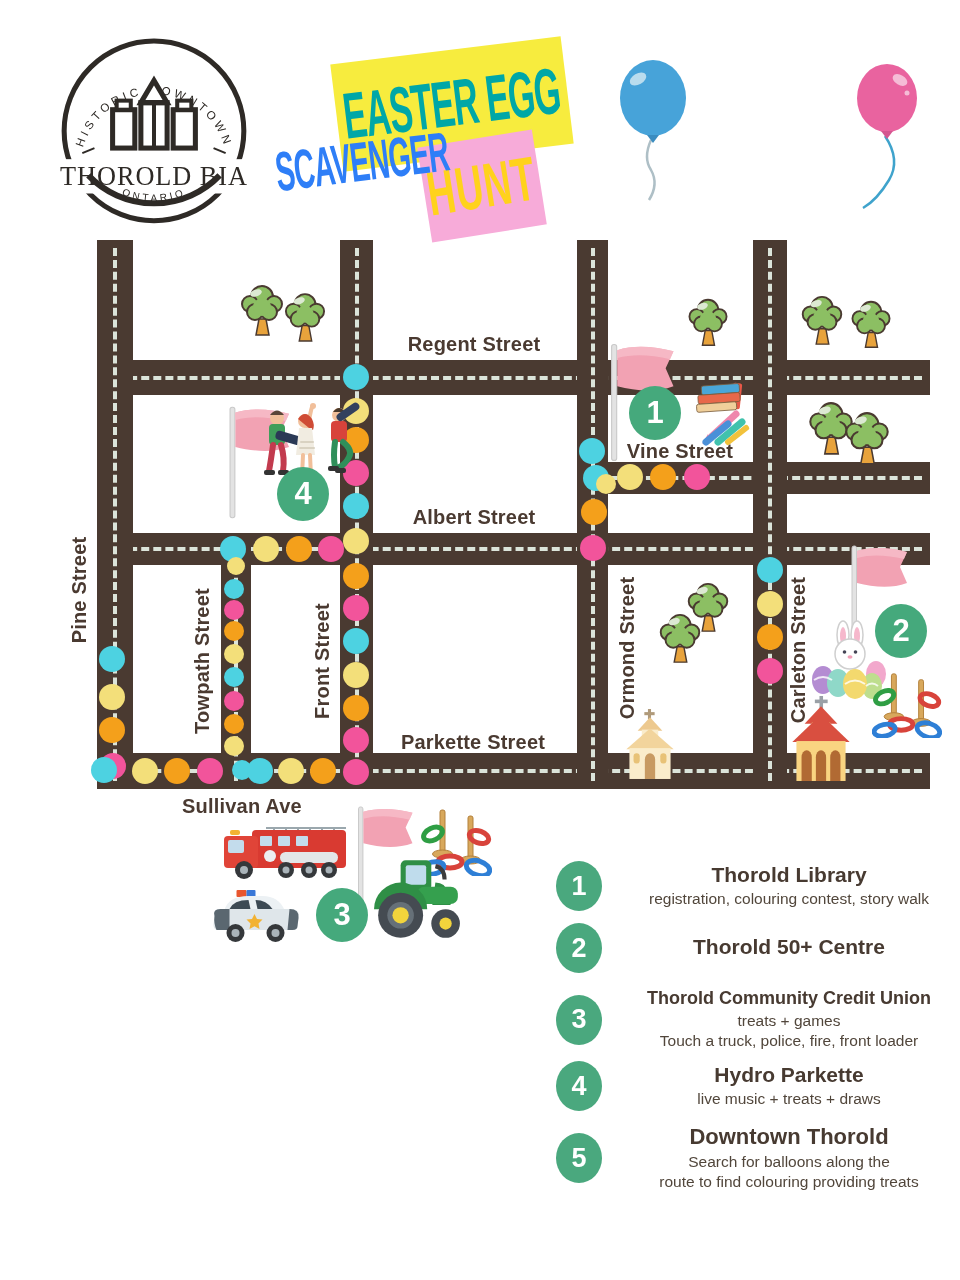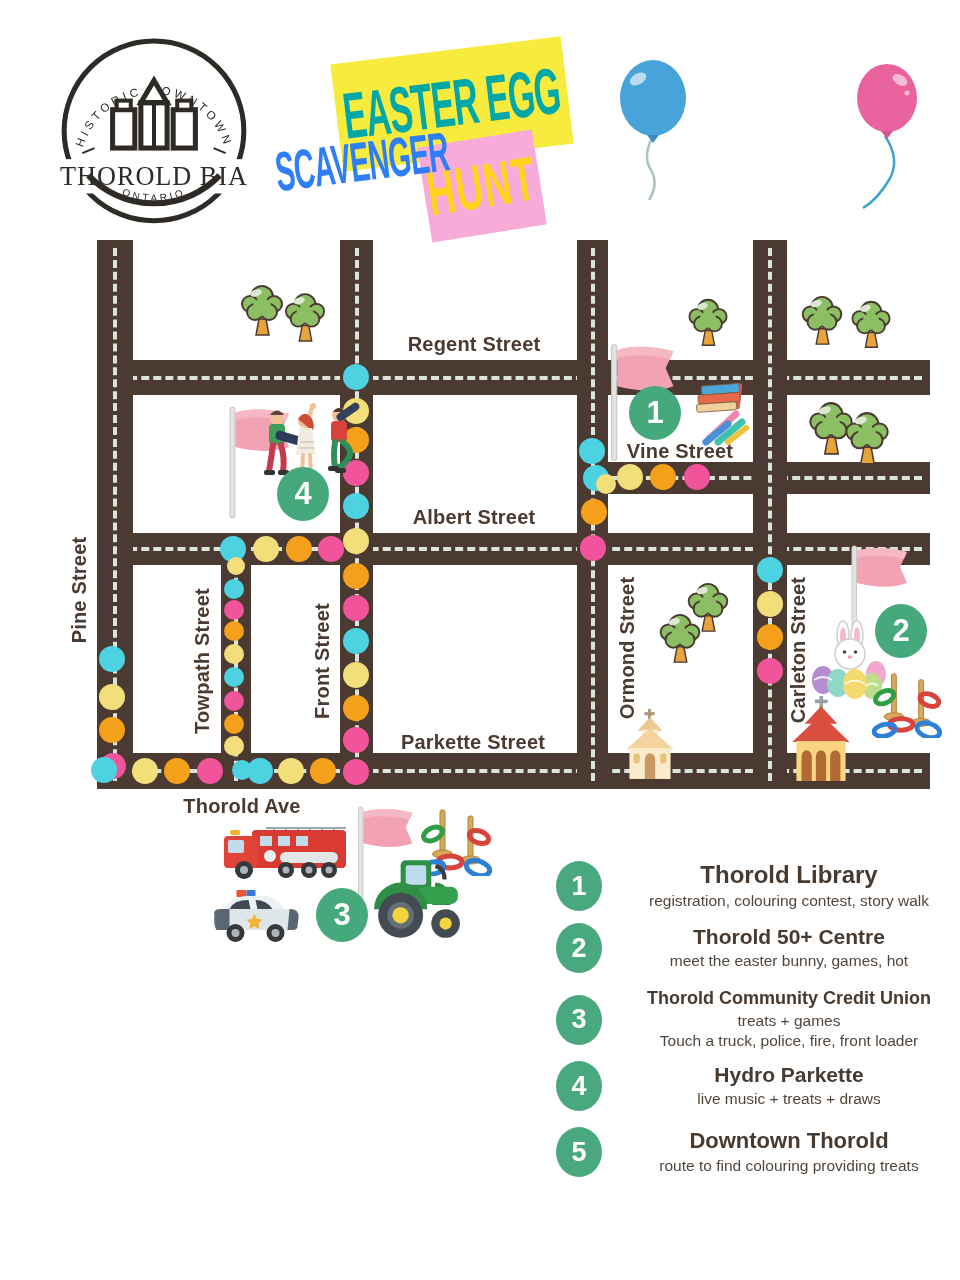--- a/index.html
+++ b/index.html
@@ -60,21 +60,21 @@
       <div class="road h" style="left: 97px; top: 753px; width: 833px; height: 36px; background: rgb(74, 58, 49);"></div>
       <div class="road v" style="left: 97px; top: 240px; width: 36px; height: 549px; background: rgb(74, 58, 49);"></div>
       <div class="road v" style="left: 340px; top: 240px; width: 33px; height: 549px; background: rgb(74, 58, 49);"></div>
       <div class="road v" style="left: 221px; top: 533px; width: 30px; height: 256px; background: rgb(74, 58, 49);"></div>
       <div class="road v" style="left: 577px; top: 240px; width: 31px; height: 549px; background: rgb(74, 58, 49);"></div>
       <div class="road v" style="left: 753px; top: 240px; width: 34px; height: 549px; background: rgb(74, 58, 49);"></div>
       <div class="street-label" style="left: 474px; top: 344px;">Regent Street</div>
       <div class="street-label" style="left: 680px; top: 451px;">Vine Street</div>
       <div class="street-label" style="left: 474px; top: 517px;">Albert Street</div>
       <div class="street-label" style="left: 473px; top: 742px;">Parkette Street</div>
-      <div class="street-label" style="left: 242px; top: 806px;">Thorold Ave</div>
+      <div class="street-label" style="left: 242px; top: 806px;">Sullivan Ave</div>
       <div class="street-label v" style="left: 79px; top: 590px;">Pine Street</div>
       <div class="street-label v" style="left: 202px; top: 661px;">Towpath Street</div>
       <div class="street-label v" style="left: 322px; top: 661px;">Front Street</div>
       <div class="street-label v" style="left: 627px; top: 648px;">Ormond Street</div>
       <div class="street-label v" style="left: 798px; top: 650px;">Carleton Street</div>
       <div class="dot" style="left: 356px; top: 377px; width: 26px; height: 26px; background: rgb(77, 210, 225);"></div>
       <div class="dot" style="left: 356px; top: 411px; width: 26px; height: 26px; background: rgb(243, 223, 122);"></div>
       <div class="dot" style="left: 356px; top: 440px; width: 26px; height: 26px; background: rgb(244, 160, 27);"></div>
       <div class="dot" style="left: 356px; top: 473px; width: 26px; height: 26px; background: rgb(242, 84, 155);"></div>
       <div class="dot" style="left: 356px; top: 506px; width: 26px; height: 26px; background: rgb(77, 210, 225);"></div>
@@ -538,29 +538,28 @@
       <ellipse cx="55" cy="20" rx="8" ry="5" fill="#f5bcd6" transform="rotate(30 55 20)"></ellipse>
       <circle cx="62" cy="33" r="2.5" fill="#f5bcd6"></circle>
     </svg>
   </div>
 
 
   <div id="legend">
       <div class="legend-row" style="top: 858px;">
         <div class="legend-badge">1</div>
         <div class="legend-text">
-          <div class="legend-title" style="font-size: 24px;">Thorold Library</div>
+          <div class="legend-title" style="font-size: 21px;">Thorold Library</div>
           <div class="legend-desc">registration, colouring contest, story walk</div>
         </div>
       </div>
       <div class="legend-row" style="top: 920px;">
         <div class="legend-badge">2</div>
         <div class="legend-text">
           <div class="legend-title" style="font-size: 21px;">Thorold 50+ Centre</div>
-          <div class="legend-desc">meet the easter bunny, games, hot</div>
         </div>
       </div>
       <div class="legend-row" style="top: 988px;">
         <div class="legend-badge">3</div>
         <div class="legend-text">
           <div class="legend-title" style="font-size: 18px;">Thorold Community Credit Union</div>
           <div class="legend-desc">treats + games</div>
           <div class="legend-desc">Touch a truck, police, fire, front loader</div>
         </div>
       </div>
@@ -568,17 +567,18 @@
         <div class="legend-badge">4</div>
         <div class="legend-text">
           <div class="legend-title" style="font-size: 21px;">Hydro Parkette</div>
           <div class="legend-desc">live music + treats + draws</div>
         </div>
       </div>
       <div class="legend-row" style="top: 1124px;">
         <div class="legend-badge">5</div>
         <div class="legend-text">
           <div class="legend-title" style="font-size: 22px;">Downtown Thorold</div>
+          <div class="legend-desc">Search for balloons along the</div>
           <div class="legend-desc">route to find  colouring providing treats</div>
         </div>
       </div>
     </div>
 </div>
 
 </body></html>

